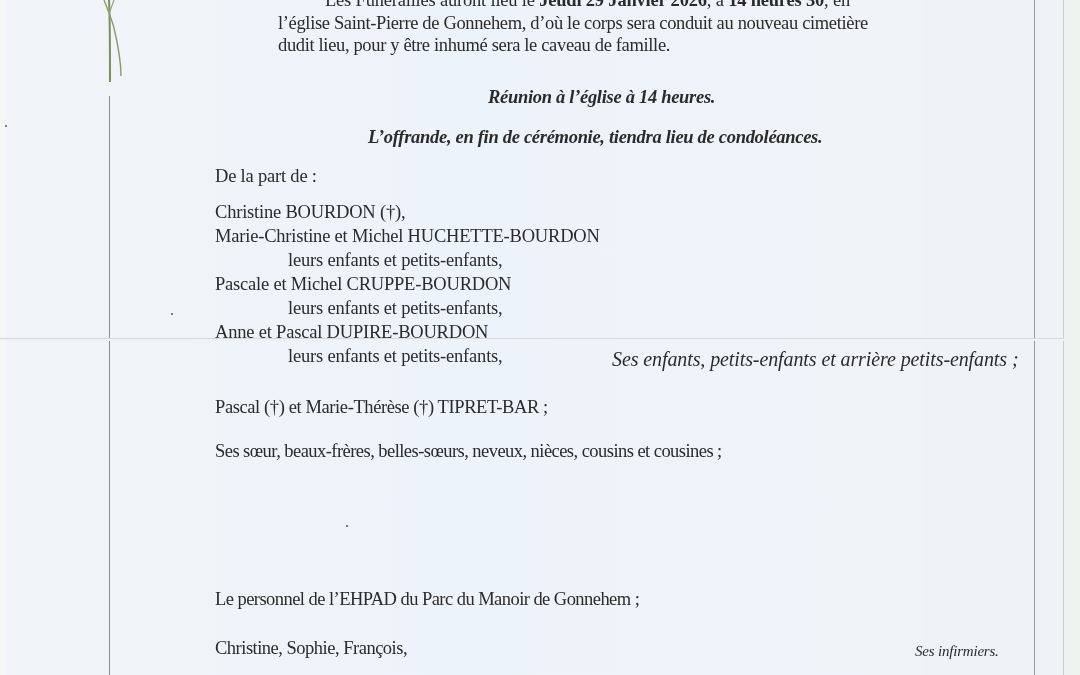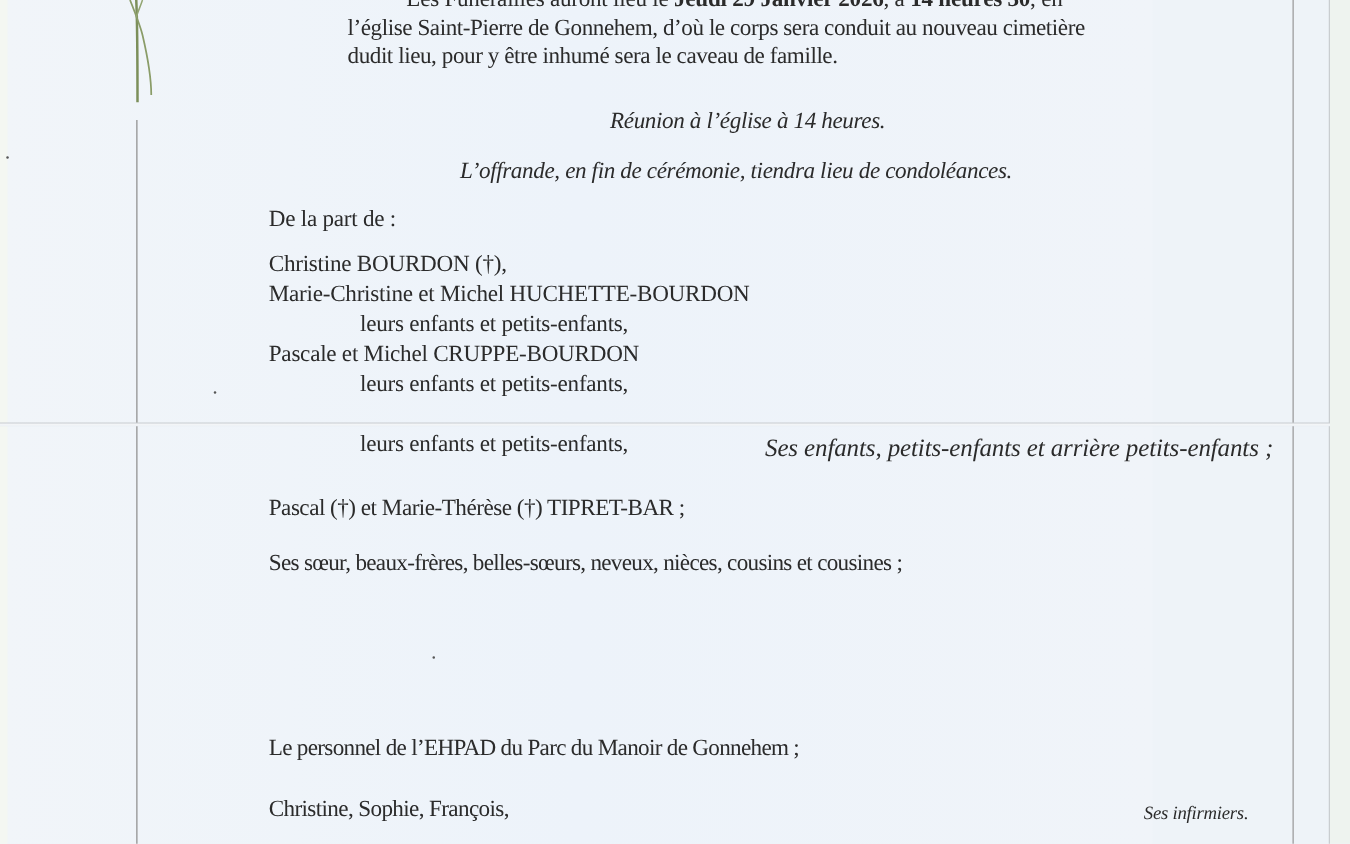--- a/index.html
+++ b/index.html
@@ -51,21 +51,21 @@
     .text {
       position: absolute;
       font-size: 18.5px;
       line-height: 22px;
       white-space: nowrap;
       letter-spacing: -0.2px;
       color: #2b2b2b;
     }
     .bold { font-weight: bold; }
     .ital { font-style: italic; }
-    .bi { font-weight: normal; font-style: italic; }
+    .bi { font-weight: bold; font-style: italic; }
     .speck {
       position: absolute; width: 2px; height: 2px; background: #555; border-radius: 1px;
     }
   </style>
 </head>
 <body>
 
 <div class="page">
   <div class="left-strip"></div>
   <div class="right-strip"></div>
@@ -93,20 +93,21 @@
   <div class="text bi" style="left:488px;top:86px;letter-spacing:-0.3px">Réunion à l’église à 14 heures.</div>
   <div class="text bi" style="left:368px;top:126px;letter-spacing:-0.3px">L’offrande, en fin de cérémonie, tiendra lieu de condoléances.</div>
 
   <div class="text" style="left:215px;top:165px">De la part de :</div>
 
   <div class="text" style="left:215px;top:201px">Christine BOURDON (†),</div>
   <div class="text" style="left:215px;top:225px">Marie-Christine et Michel HUCHETTE-BOURDON</div>
   <div class="text" style="left:288px;top:249px">leurs enfants et petits-enfants,</div>
   <div class="text" style="left:215px;top:273px">Pascale et Michel CRUPPE-BOURDON</div>
   <div class="text" style="left:288px;top:297px">leurs enfants et petits-enfants,</div>
+  <div class="text" style="left:215px;top:321px">Anne et Pascal DUPIRE-BOURDON</div>
   <div class="text" style="left:288px;top:345px">leurs enfants et petits-enfants,</div>
   <div class="text ital" style="left:612px;top:348px;font-size:20px;letter-spacing:-0.1px">Ses enfants, petits-enfants et arrière petits-enfants ;</div>
 
   <div class="text" style="left:215px;top:396px;letter-spacing:-0.4px">Pascal (†) et Marie-Thérèse (†) TIPRET-BAR ;</div>
 
   <div class="text" style="left:215px;top:440px;letter-spacing:-0.55px">Ses sœur, beaux-frères, belles-sœurs, neveux, nièces, cousins et cousines ;</div>
 
 
 
   <div class="text" style="left:215px;top:588px;letter-spacing:-0.55px">Le personnel de l’EHPAD du Parc du Manoir de Gonnehem ;</div>

